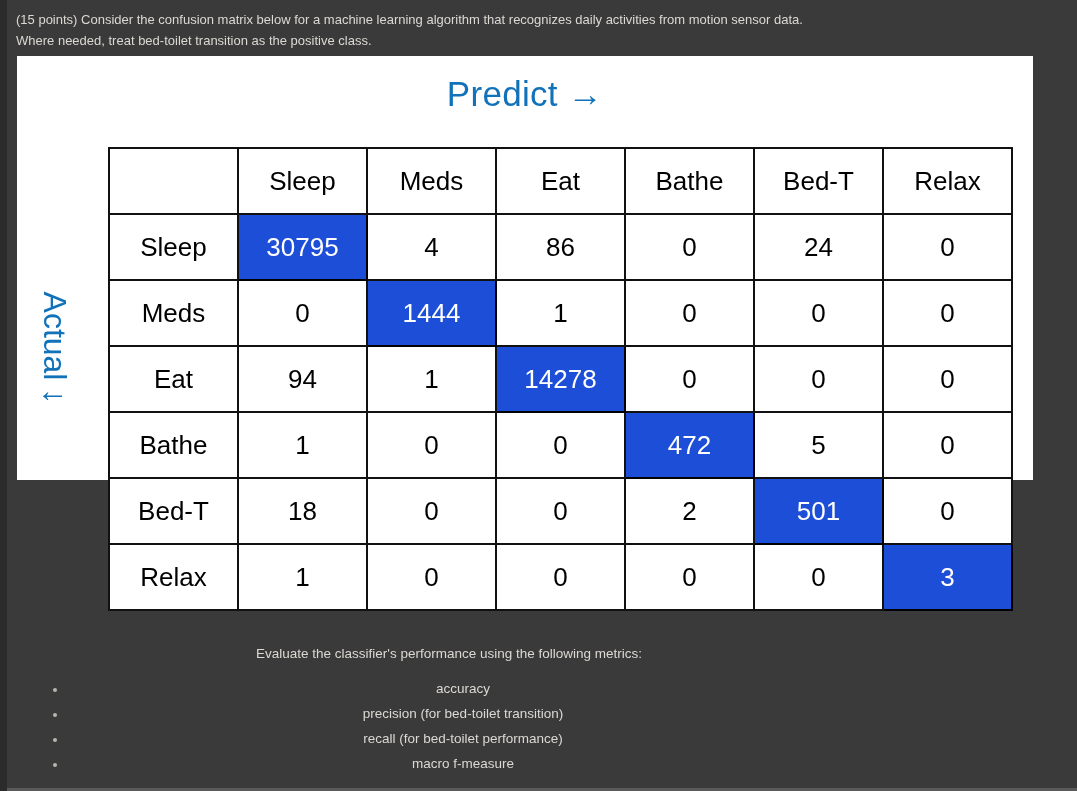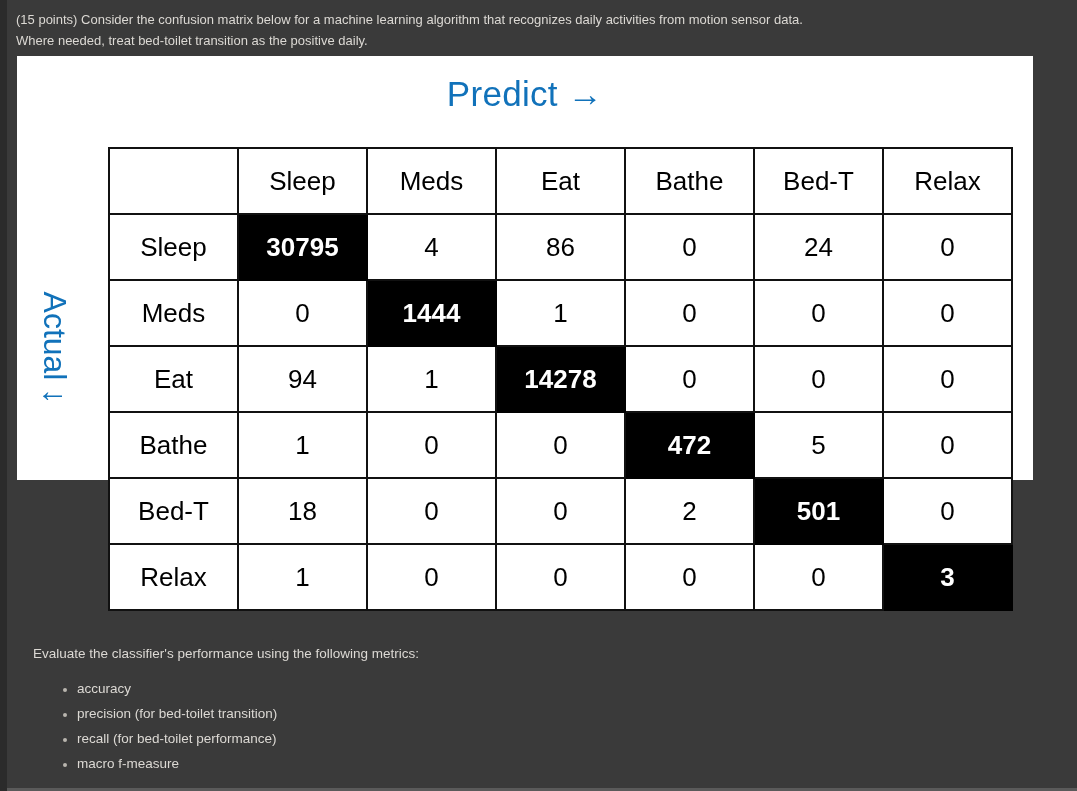--- a/index.html
+++ b/index.html
@@ -107,39 +107,40 @@
   }
 
   table.cm td.rowhead,
   table.cm td.colhead {
     font-size: 26px;
   }
 
   table.cm td.corner { border: 2px solid #111111; }
 
   table.cm td.diag {
-    background: #000000;
+    background: #1d4ed8;
     color: #ffffff;
-    font-weight: 700;
+    font-weight: 400;
     border-color: #000000;
   }
 
   
   table.cm col.labelcol { width: 129px; }
   table.cm col.datacol  { width: 129px; }
 
   
   .metrics {
     position: absolute;
     left: 0;
     top: 644px;
     width: 868px;
-    padding-left: 26px;
+    padding-left: 16px;
     color: #dcd9d4;
     font-size: 13.5px;
+    text-align: center;
   }
   .metrics .lead { line-height: 20px; }
   .metrics ul {
     margin: 12px 16px 0 0;
     padding-left: 44px;
     list-style: disc;
   }
   .metrics li {
     line-height: 25px;
     font-size: 13.5px;
@@ -158,21 +159,21 @@
 </style>
 </head>
 <body>
 
 <div class="left-gutter"></div>
 
 <div class="page">
 
   <div class="intro">
     <p>(15 points) Consider the confusion matrix below for a machine learning algorithm that recognizes daily activities from motion sensor data.</p>
-    <p>Where needed, treat bed-toilet transition as the positive daily.</p>
+    <p>Where needed, treat bed-toilet transition as the positive class.</p>
   </div>
 
   <div class="matrix-panel">
 
     <div class="predict-title">Predict →</div>
 
     <div class="matrix-area">
 
       <div class="actual-label">
         <span>Actual</span><span class="arrow">↓</span>

